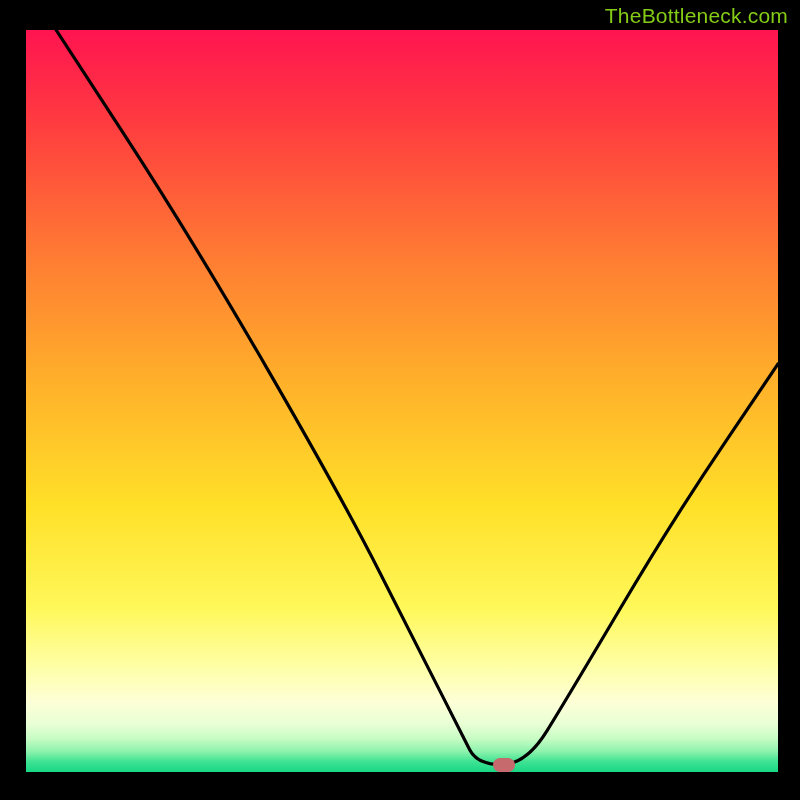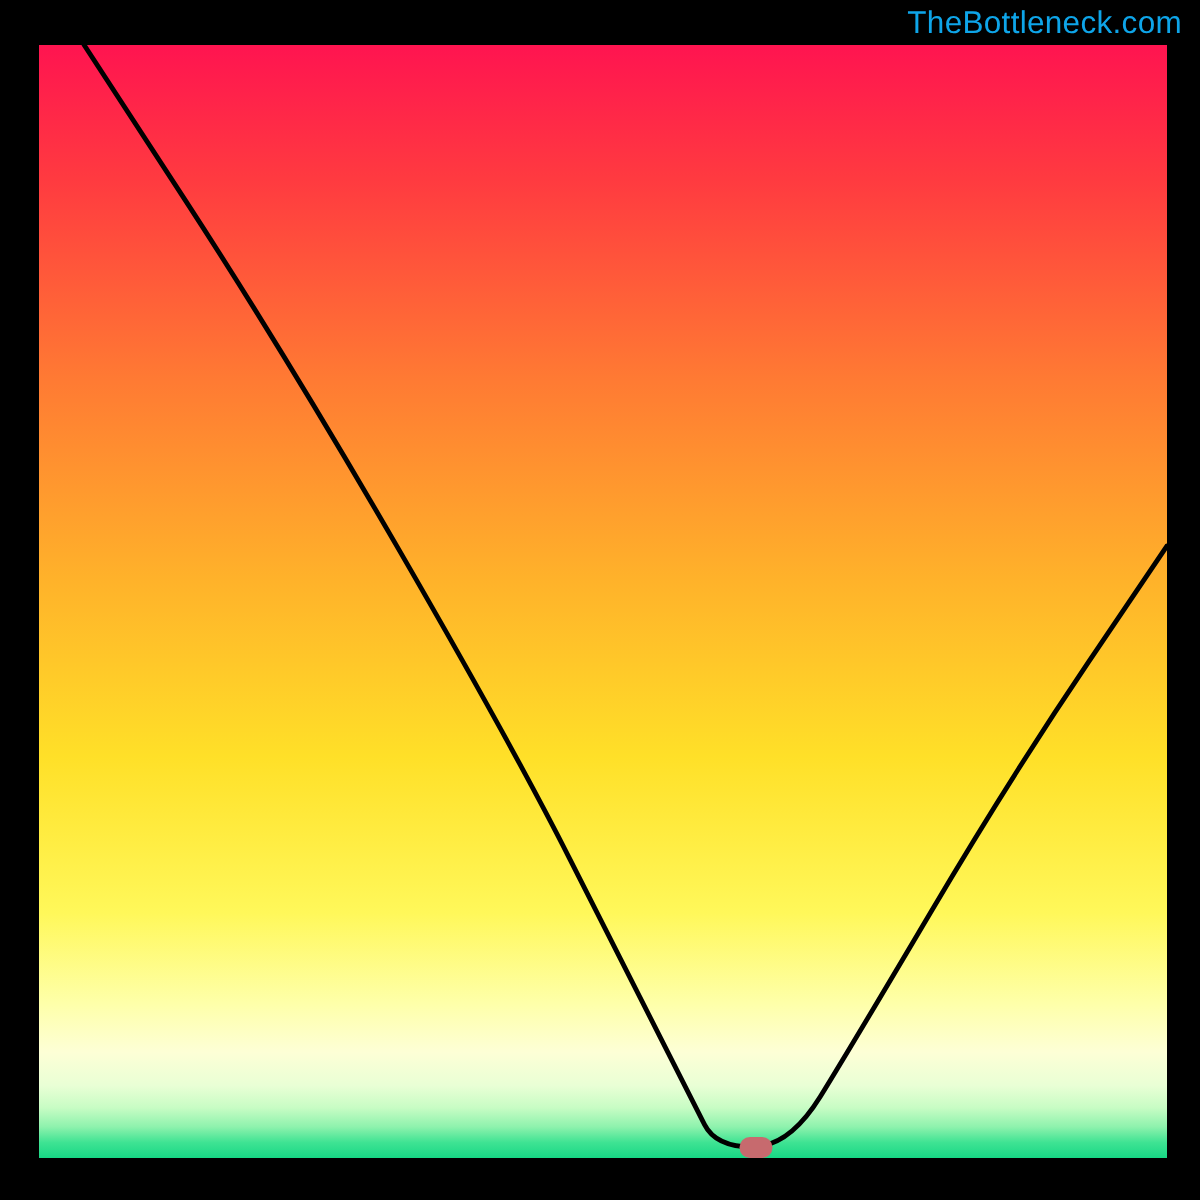--- a/index.html
+++ b/index.html
@@ -14,21 +14,21 @@
   .frame {
     position: relative;
     width: 800px;
     height: 800px;
     background: #000;
   }
   .watermark {
     position: absolute;
     top: 4px;
     right: 12px;
-    color: #0ea5e9;
+    color: #84cc16;
     font-size: 21px;
     font-weight: 500;
     letter-spacing: 0.2px;
     z-index: 5;
   }
   .plot-area {
     position: absolute;
     left: 26px;
     top: 30px;
     width: 752px;

